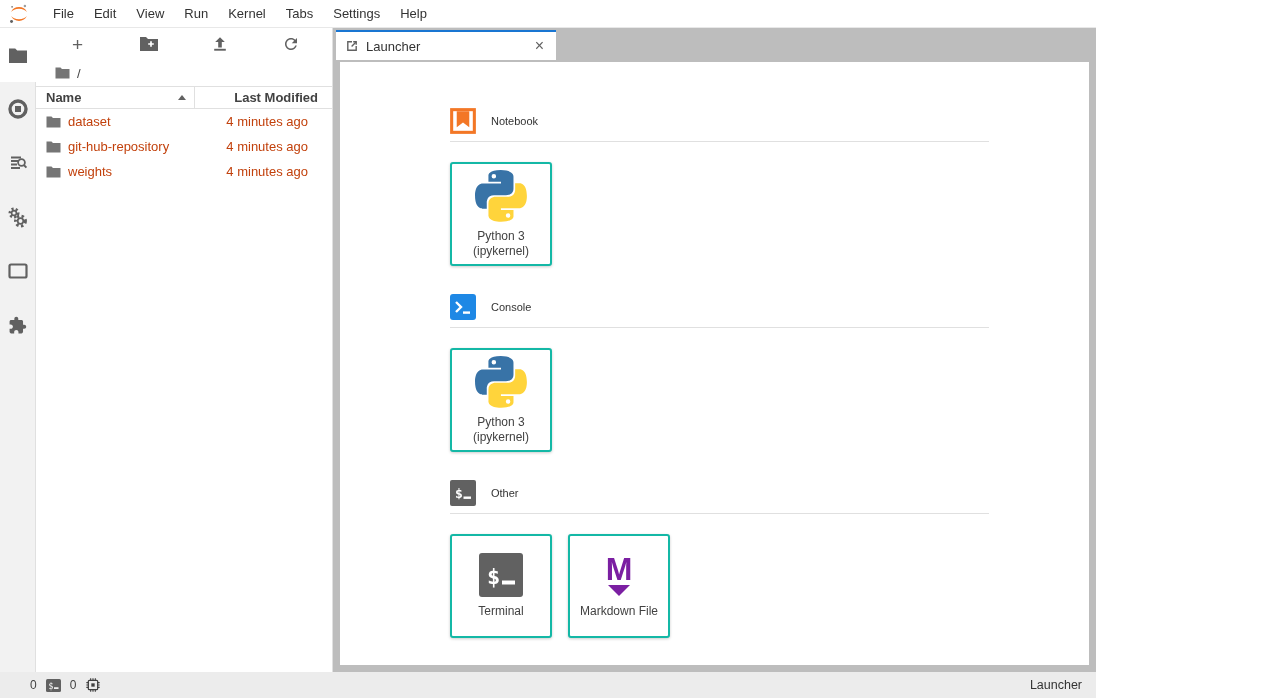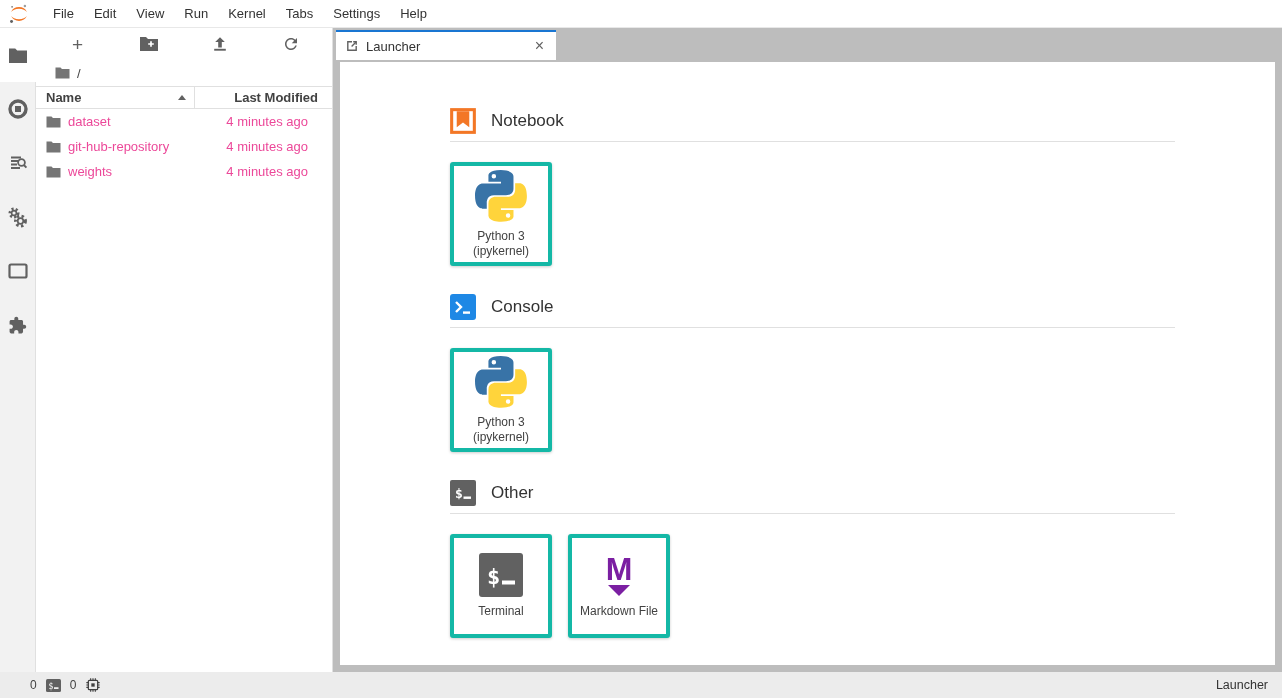--- a/index.html
+++ b/index.html
@@ -1,18 +1,18 @@
 <!DOCTYPE html>
 <html><head>
 <meta charset="utf-8">
 <style>
   * { margin:0; padding:0; box-sizing:border-box; }
   html,body { width:1282px; height:698px; overflow:hidden; }
   body { font-family:"Liberation Sans", sans-serif; background:#fff; }
-  .app { width:1282px; height:698px; display:flex; flex-direction:column; background:#fff; }
+  .app { width:1096px; height:698px; display:flex; flex-direction:column; background:#fff; }
 
   
   .menubar { height:28px; flex:0 0 28px; display:flex; align-items:center; background:#fff;
              border-bottom:1px solid #e8e8e8; }
   .logo { width:22px; height:22px; margin:0 13px 0 8px; display:flex; align-items:center; justify-content:center; }
   .menu-item { font-size:13px; color:#333; padding:0 10px; height:28px; display:flex; align-items:center; cursor:default; }
 
   
   .middle { flex:1 1 auto; display:flex; min-height:0; }
 
@@ -24,38 +24,38 @@
   
   .filebrowser { width:297px; flex:0 0 297px; background:#fff; display:flex; flex-direction:column; border-right:1px solid #e0e0e0; }
   .fb-toolbar { height:32px; flex:0 0 32px; display:flex; align-items:center; justify-content:space-around; padding:0 6px; }
   .fb-tool { width:28px; height:24px; display:flex; align-items:center; justify-content:center; cursor:pointer; color:#616161; }
   .plus-glyph { font-size:19px; color:#616161; font-weight:400; line-height:1; }
   .fb-breadcrumb { height:26px; flex:0 0 26px; display:flex; align-items:center; gap:7px; padding-left:19px; font-size:13px; color:#424242; }
   .fb-header { height:23px; flex:0 0 23px; display:flex; align-items:center; border-top:1px solid #e0e0e0; border-bottom:1px solid #e0e0e0; font-size:13px; font-weight:bold; color:#424242; }
   .fb-col-name { width:158px; display:flex; align-items:center; padding-left:10px; gap:6px; height:100%; cursor:pointer; }
   .sort-caret { width:0; height:0; border-left:4px solid transparent; border-right:4px solid transparent; border-bottom:5px solid #616161; margin-left:auto; margin-right:8px; }
   .fb-col-mod { flex:1; border-left:1px solid #e0e0e0; text-align:right; padding-right:14px; height:100%; display:flex; align-items:center; justify-content:flex-end; cursor:pointer;padding-left:6px; }
-  .fb-row { height:25px; flex:0 0 25px; display:flex; align-items:center; font-size:13px; color:#ec4899; cursor:pointer; }
+  .fb-row { height:25px; flex:0 0 25px; display:flex; align-items:center; font-size:13px; color:#c2410c; cursor:pointer; }
   .fb-row .name { display:flex; align-items:center; gap:7px; padding-left:10px; width:158px; }
   .fb-row .mod { flex:1; text-align:right; padding-right:24px; }
 
   
   .dock { flex:1 1 auto; display:flex; flex-direction:column; background:#bdbdbd; min-width:0; }
   .tabbar { height:32px; flex:0 0 32px; background:#bdbdbd; display:flex; align-items:flex-end; padding-left:3px; }
   .tab { width:220px; height:30px; background:#fff; border-top:2px solid #1976d2; display:flex; align-items:center; padding:0 8px 0 9px; cursor:pointer; }
   .tab-title { font-size:13px; color:#333; margin-left:7px; flex:1; }
   .tab-close { font-size:16px; color:#616161; cursor:pointer; padding:0 4px; line-height:1; }
   .dock-body { flex:1; padding:2px 7px 7px 7px; min-height:0; }
   .launcher { background:#fff; width:100%; height:100%; overflow:hidden; padding:46px 100px 0 110px; }
 
   .section-header { display:flex; align-items:center; gap:15px; }
-  .section-title { font-size:17px; color:#333; }
+  .section-title { font-size:11px; color:#333; }
   .section-hr { border:none; border-top:1px solid #e0e0e0; margin-top:7px; }
   .cards { display:flex; gap:16px; margin-top:20px; margin-bottom:28px; }
-  .card { width:102px; height:104px; background:#fff; border:4px solid #14b8a6; border-radius:3px;
+  .card { width:102px; height:104px; background:#fff; border:2px solid #14b8a6; border-radius:3px;
           box-shadow:0 1px 3px rgba(0,0,0,0.2); display:flex; flex-direction:column; align-items:center;
           justify-content:center; gap:7px; cursor:pointer; }
   .card-label { font-size:12px; color:#424242; text-align:center; line-height:1.25; }
 
   
   .statusbar { height:26px; flex:0 0 26px; background:#ececec; display:flex; align-items:center; font-size:12px; color:#424242; }
   .sb-left { display:flex; align-items:center; gap:9px; margin-left:30px; }
   .sb-right { margin-left:auto; margin-right:14px; font-size:12.5px; color:#333; }
   .sb-item { display:flex; align-items:center; gap:9px; cursor:pointer; }
 

